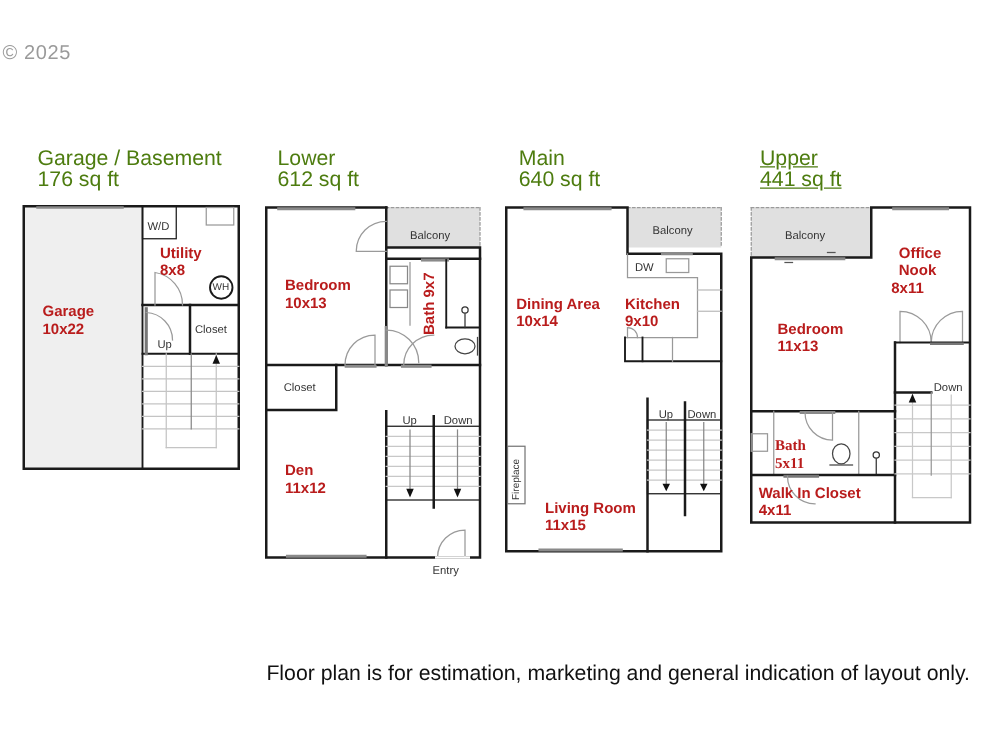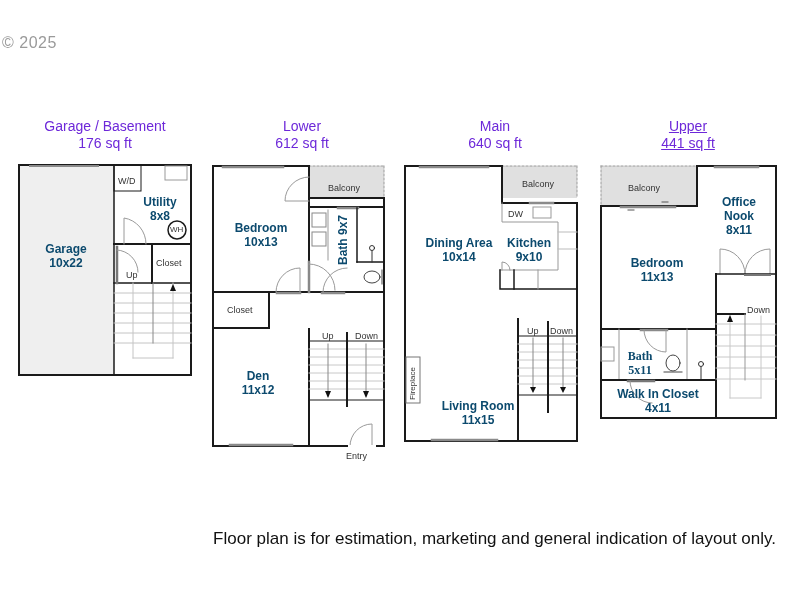--- a/index.html
+++ b/index.html
@@ -1,20 +1,20 @@
 <!DOCTYPE html>
 <html><head>
 <meta charset="utf-8">
 <style>
   html, body { margin:0; padding:0; }
   body { width:800px; height:600px; background:#ffffff; position:relative; overflow:hidden; font-family:"Liberation Sans", sans-serif; color:#111; }
   .abs { position:absolute; }
   .copyright { left:2px; top:34px; font-family:Liberation Sans, sans-serif; font-size:16px; color:#9a9a9a; letter-spacing:0.5px; }
-  .floor-title { text-align:center; font-size:14px; line-height:17px; color:#6d28d9; }
-  .room-label { text-align:center; font-weight:bold; font-size:12px; line-height:14px; color:#0c4a6e; }
+  .floor-title { text-align:left; font-size:17px; line-height:17px; color:#4d7c0f; }
+  .room-label { font-weight:bold; font-size:12px; line-height:14px; color:#b91c1c; }
   .small-label { font-size:9px; color:#333; }
   .disclaimer { right:24px; top:529px; font-size:17px; color:#111; }
   svg { position:absolute; left:0; top:0; }
   .vertical { writing-mode:vertical-rl; transform:rotate(180deg); }
 </style>
 </head>
 <body>
 
 <div class="abs copyright">© 2025</div>
 

